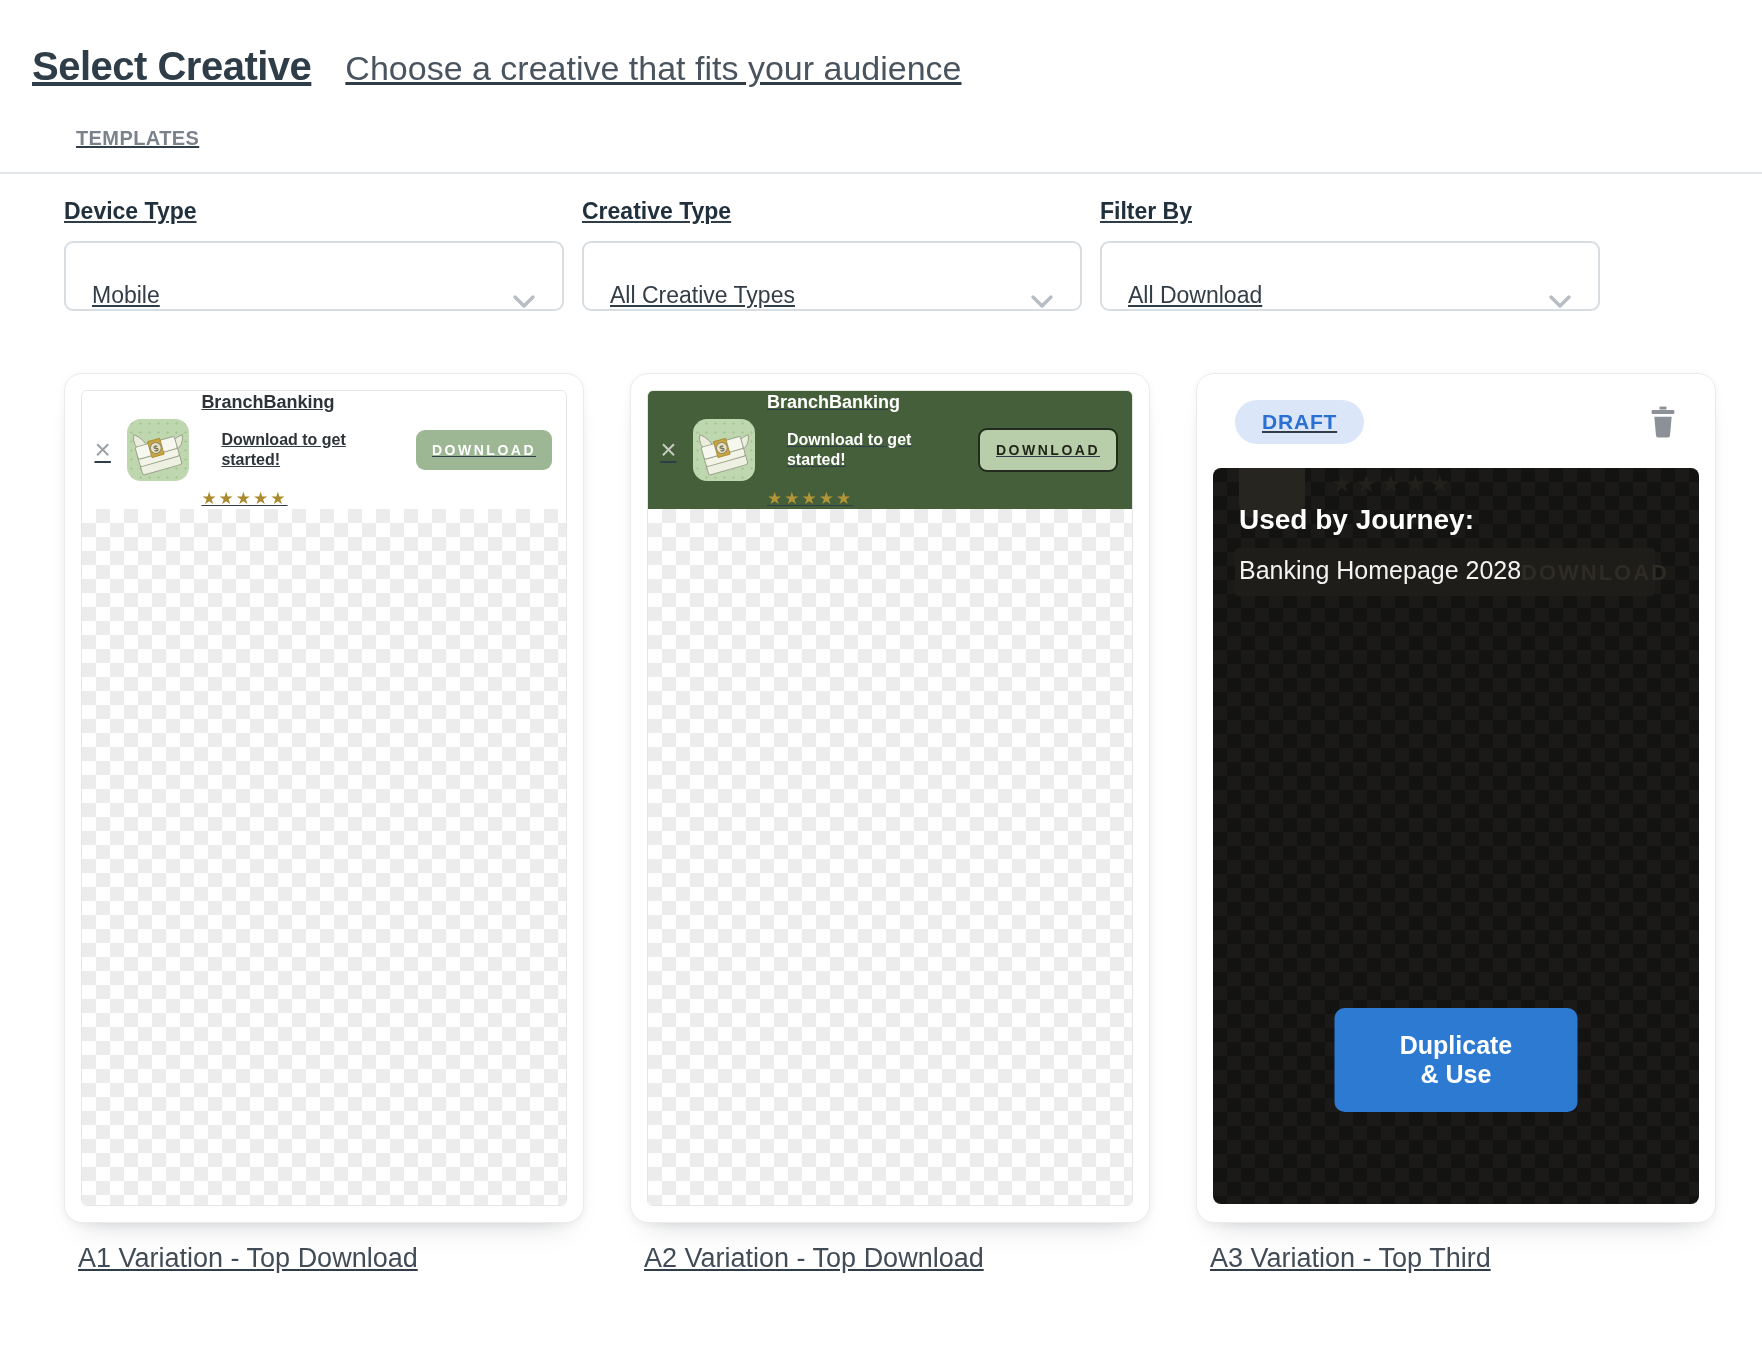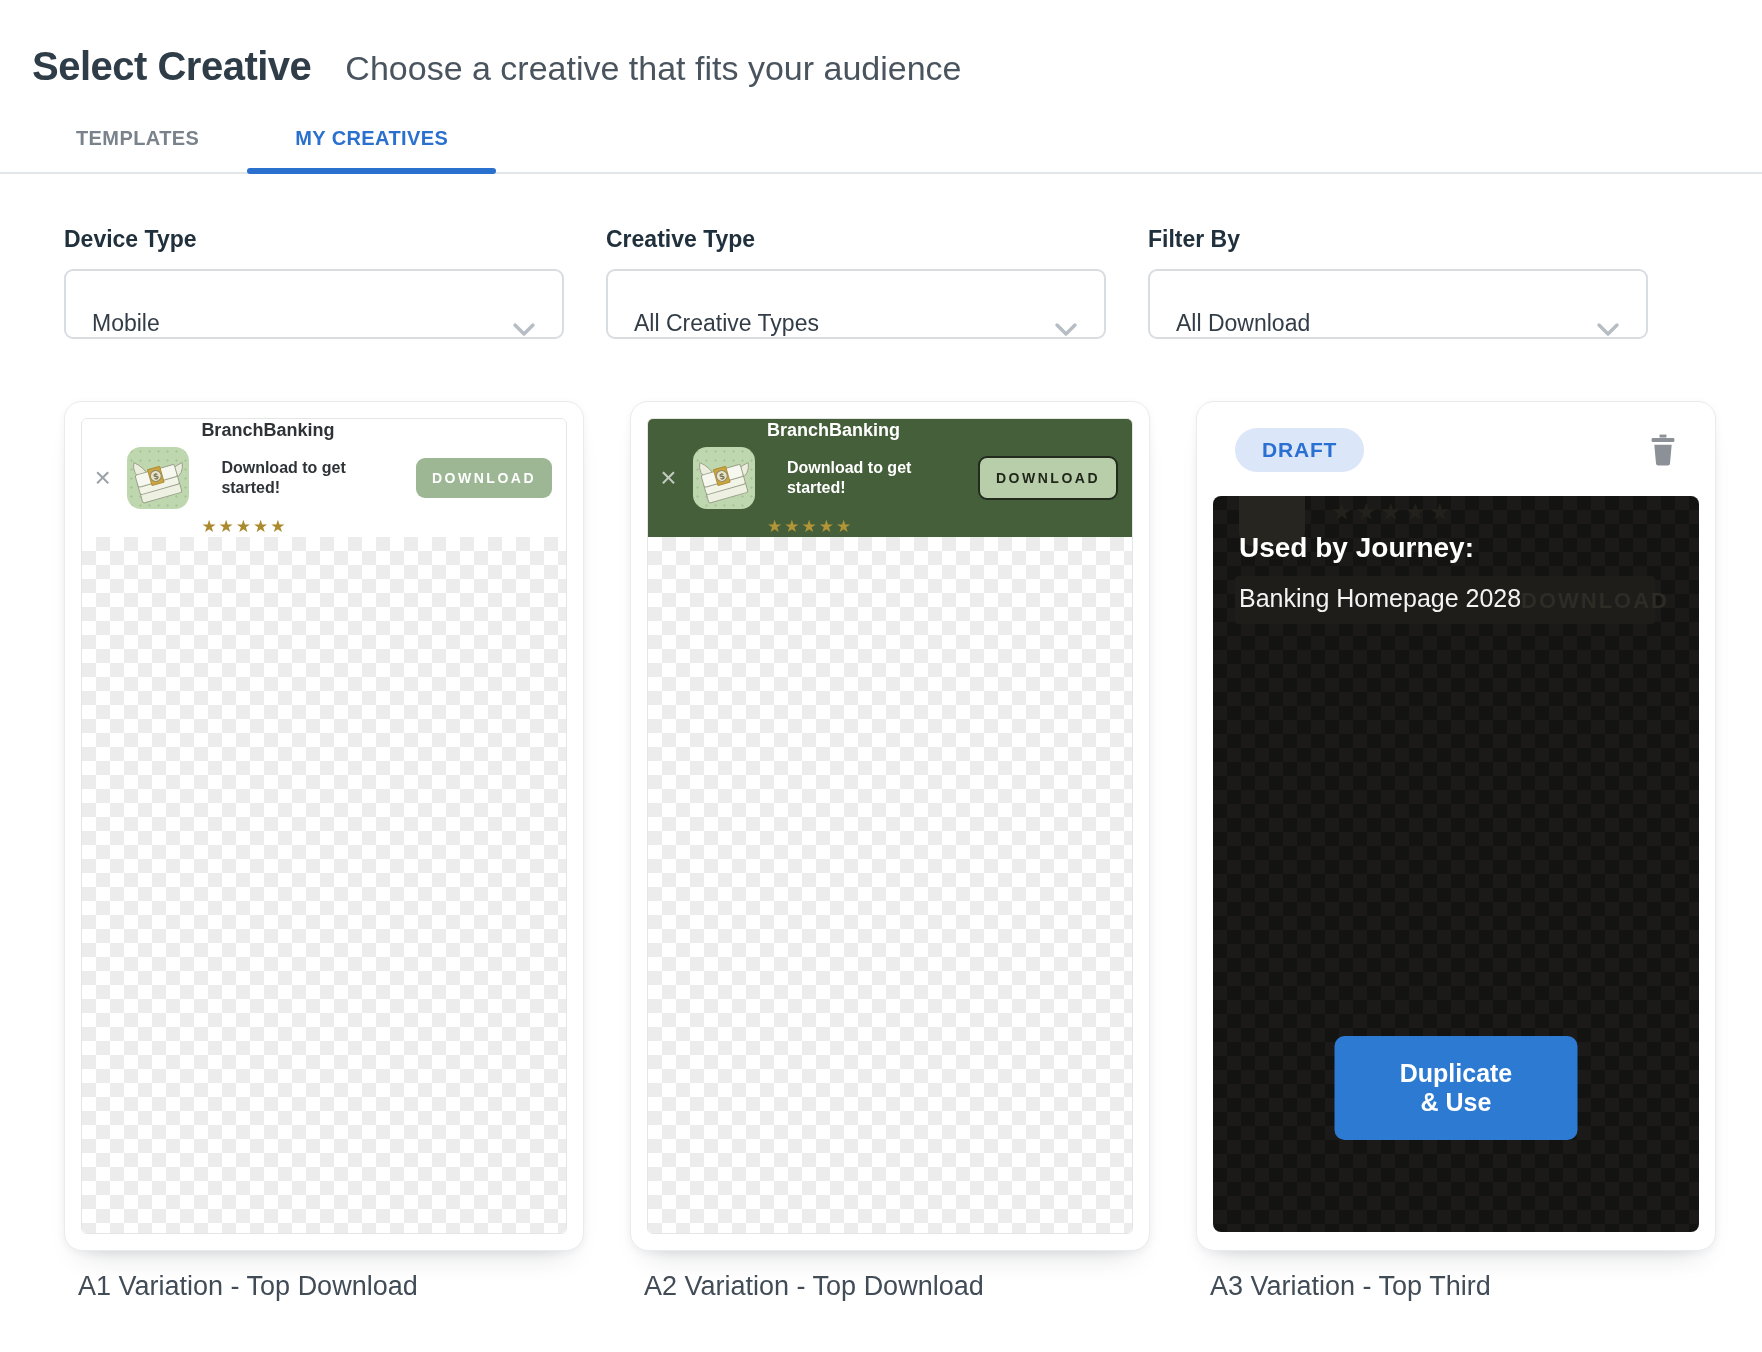--- a/index.html
+++ b/index.html
@@ -1,36 +1,36 @@
 <!DOCTYPE html>
 <html><head>
 <meta charset="utf-8">
 <style>
   * { margin:0; padding:0; box-sizing:border-box; }
   html,body { background:#ffffff; }
   body { font-family:"Liberation Sans", sans-serif; color:#2f3d49; }
-  .page { position:relative; width:1762px; height:1352px; background:#fff; overflow:hidden; padding:44px 0 8px 0; }
+  .page { position:relative; width:1762px; height:1352px; background:#fff; overflow:hidden; padding:44px 0 8px 0;text-decoration:underline; }
 
   
   .header-row { display:flex; align-items:baseline; gap:34px; padding-left:32px; }
   .page-title { font-size:40px; font-weight:700; color:#2f3d49; letter-spacing:-0.5px; }
   .page-subtitle { font-size:34px; font-weight:400; color:#49545e; }
 
   
   .tabbar { margin-top:38px; position:relative; }
   .tabs { display:flex; padding-left:28px; }
   .tab { padding:0 48px 22px 48px; font-size:20px; font-weight:700; letter-spacing:0.4px;
          color:#7a838b; cursor:pointer; position:relative; }
   .tab.active { color:#2a70ce; }
   .tab.active::after { content:""; position:absolute; left:0; right:0; bottom:-2px; height:6px;
          background:#2a70ce; border-radius:3px; }
   .tab-hairline { height:2px; background:#e4e7ea; width:100%; }
 
   
-  .filters { display:flex; gap:42px; padding-left:64px; margin-top:52px; }
+  .filters { display:flex; gap:18px; padding-left:64px; margin-top:24px; }
   .filter-group { width:500px; }
   .filter-label { font-size:23px; font-weight:700; color:#20303c; margin-bottom:16px; }
   .select-box { height:70px; border:2px solid #d8dde2; border-radius:9px; background:#fff;
          display:flex; align-items:flex-end; justify-content:space-between; padding:0 26px;
          cursor:pointer; }
   .select-value { font-size:23px; color:#323d47; }
   .chevron { flex:0 0 auto; }
 
   
   .cards { display:flex; gap:46px; padding-left:64px; margin-top:62px; }
@@ -106,21 +106,20 @@
 <div class="page">
 
   <div class="header-row">
     <div class="page-title">Select Creative</div>
     <div class="page-subtitle">Choose a creative that fits your audience</div>
   </div>
 
   <div class="tabbar">
     <div class="tabs">
       <div class="tab">TEMPLATES</div>
-      <div class="tab active">MY CREATIVES</div>
     </div>
     <div class="tab-hairline"></div>
   </div>
 
   <div class="filters">
     <div class="filter-group">
       <div class="filter-label">Device Type</div>
       <div class="select-box">
         <span class="select-value">Mobile</span>
         <svg class="chevron" width="24" height="15" viewBox="0 0 24 15">

